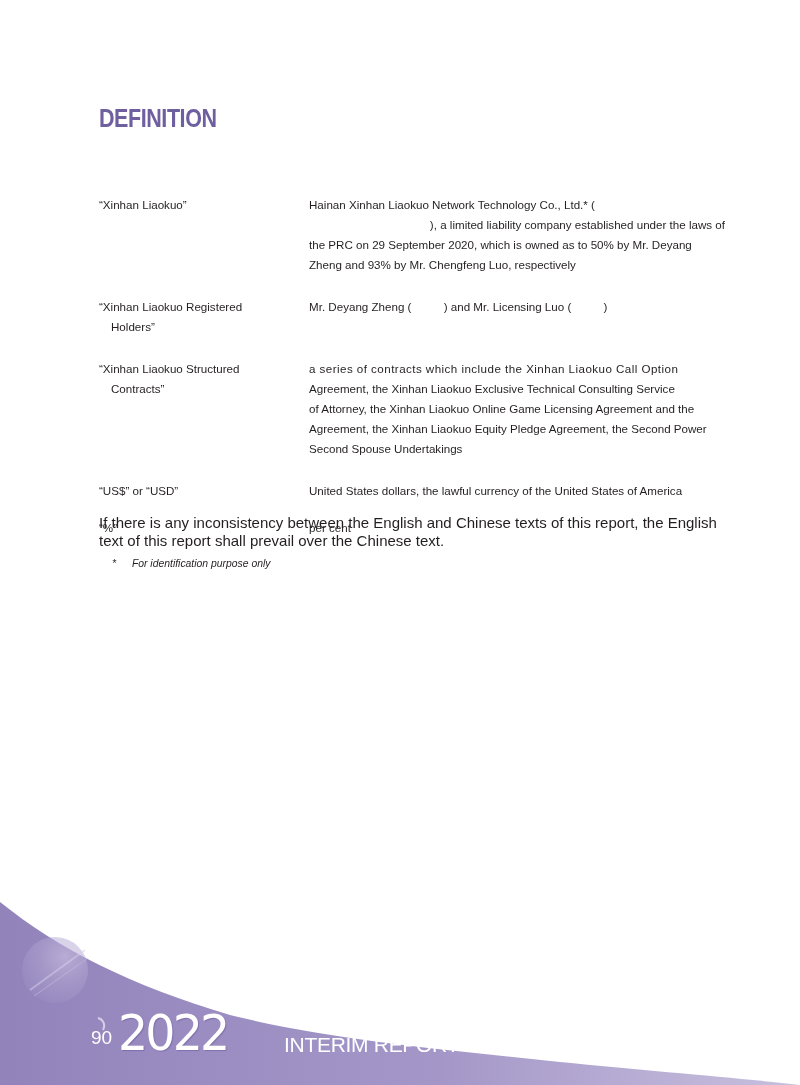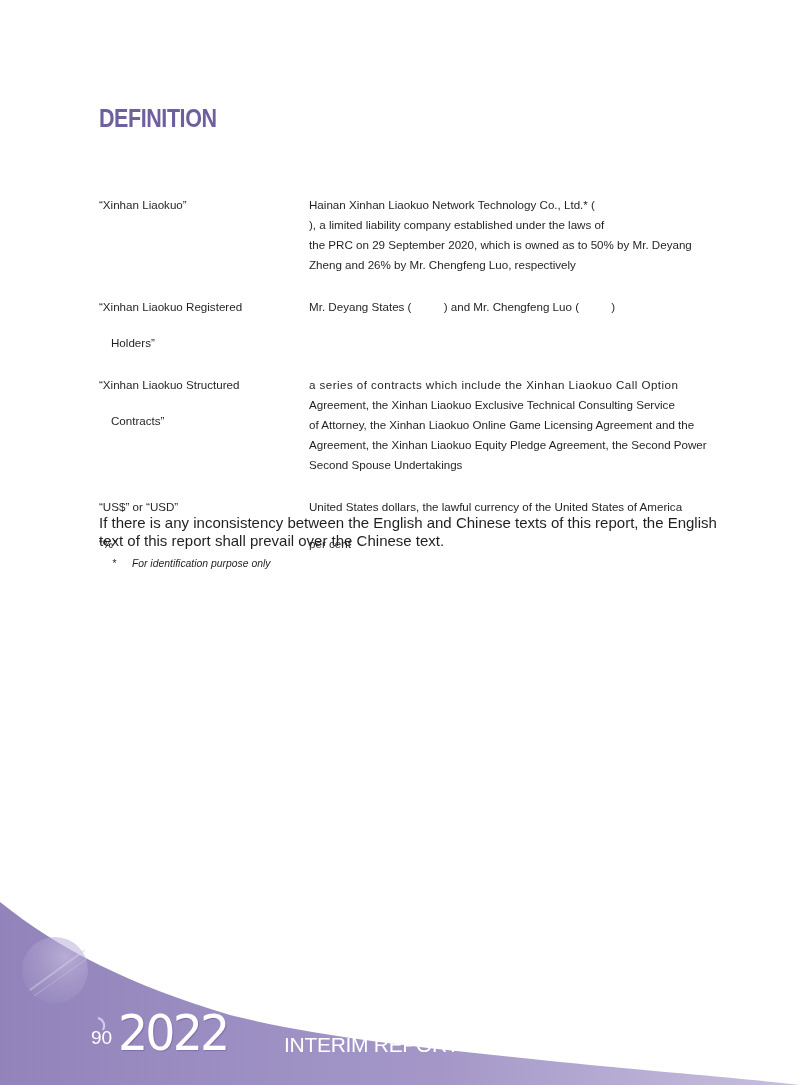--- a/index.html
+++ b/index.html
@@ -12,24 +12,24 @@
     .page-title {
       position: absolute; left: 99px; top: 104px;
       font-family: "Liberation Sans", sans-serif;
       font-weight: bold; font-size: 25px; letter-spacing: -0.5px;
       color: #6f5f9f;
       transform: scaleX(0.86); transform-origin: left top;
     }
     .defs { position: absolute; left: 99px; top: 195px; width: 626px; }
     .def-row { display: flex; font-size: 11.6px; line-height: 20px; }
     .def-term { width: 210px; flex: none; }
-    .def-term .cont { display: block; padding-left: 12px; margin-top: 16px; }
+    .def-term .cont { display: block; padding-left: 12px; }
     .def-body { flex: 1; text-align: justify; }
     .def-body .line { display: block; }
-    .def-body .line.right { }
+    .def-body .line.right { text-align: right; }
     .def-body .line.spaced { letter-spacing: 0.45px; }
     .gap-a { height: 22px; }
     .gap-b { height: 22px; }
     .note {
       position: absolute; left: 99px; top: 514px; width: 626px;
       font-size: 15px; line-height: 18px;
     }
     .footnote {
       position: absolute; left: 99px; top: 558px;
       font-style: italic; font-size: 10.4px; text-align: center;
@@ -62,32 +62,32 @@
 <div class="defs">
 
   <div class="def-row">
     <div class="def-term">
       <span>“Xinhan Liaokuo”</span>
     </div>
     <div class="def-body">
       <span class="line">Hainan Xinhan Liaokuo Network Technology Co., Ltd.* (</span>
       <span class="line right">), a limited liability company established under the laws of</span>
       <span class="line">the PRC on 29 September 2020, which is owned as to 50% by Mr. Deyang</span>
-      <span class="line">Zheng and 26% by Mr. Chengfeng Luo, respectively</span>
+      <span class="line">Zheng and 93% by Mr. Chengfeng Luo, respectively</span>
     </div>
   </div>
   <div class="gap-a"></div>
 
   <div class="def-row">
     <div class="def-term">
       <span>“Xinhan Liaokuo Registered</span>
       <span class="cont">Holders”</span>
     </div>
     <div class="def-body">
-      <span class="line" style="white-space:pre">Mr. Deyang States (          ) and Mr. Chengfeng Luo (          )</span>
+      <span class="line" style="white-space:pre">Mr. Deyang Zheng (          ) and Mr. Licensing Luo (          )</span>
     </div>
   </div>
   <div class="gap-b"></div>
 
   <div class="def-row">
     <div class="def-term">
       <span>“Xinhan Liaokuo Structured</span>
       <span class="cont">Contracts”</span>
     </div>
     <div class="def-body">

